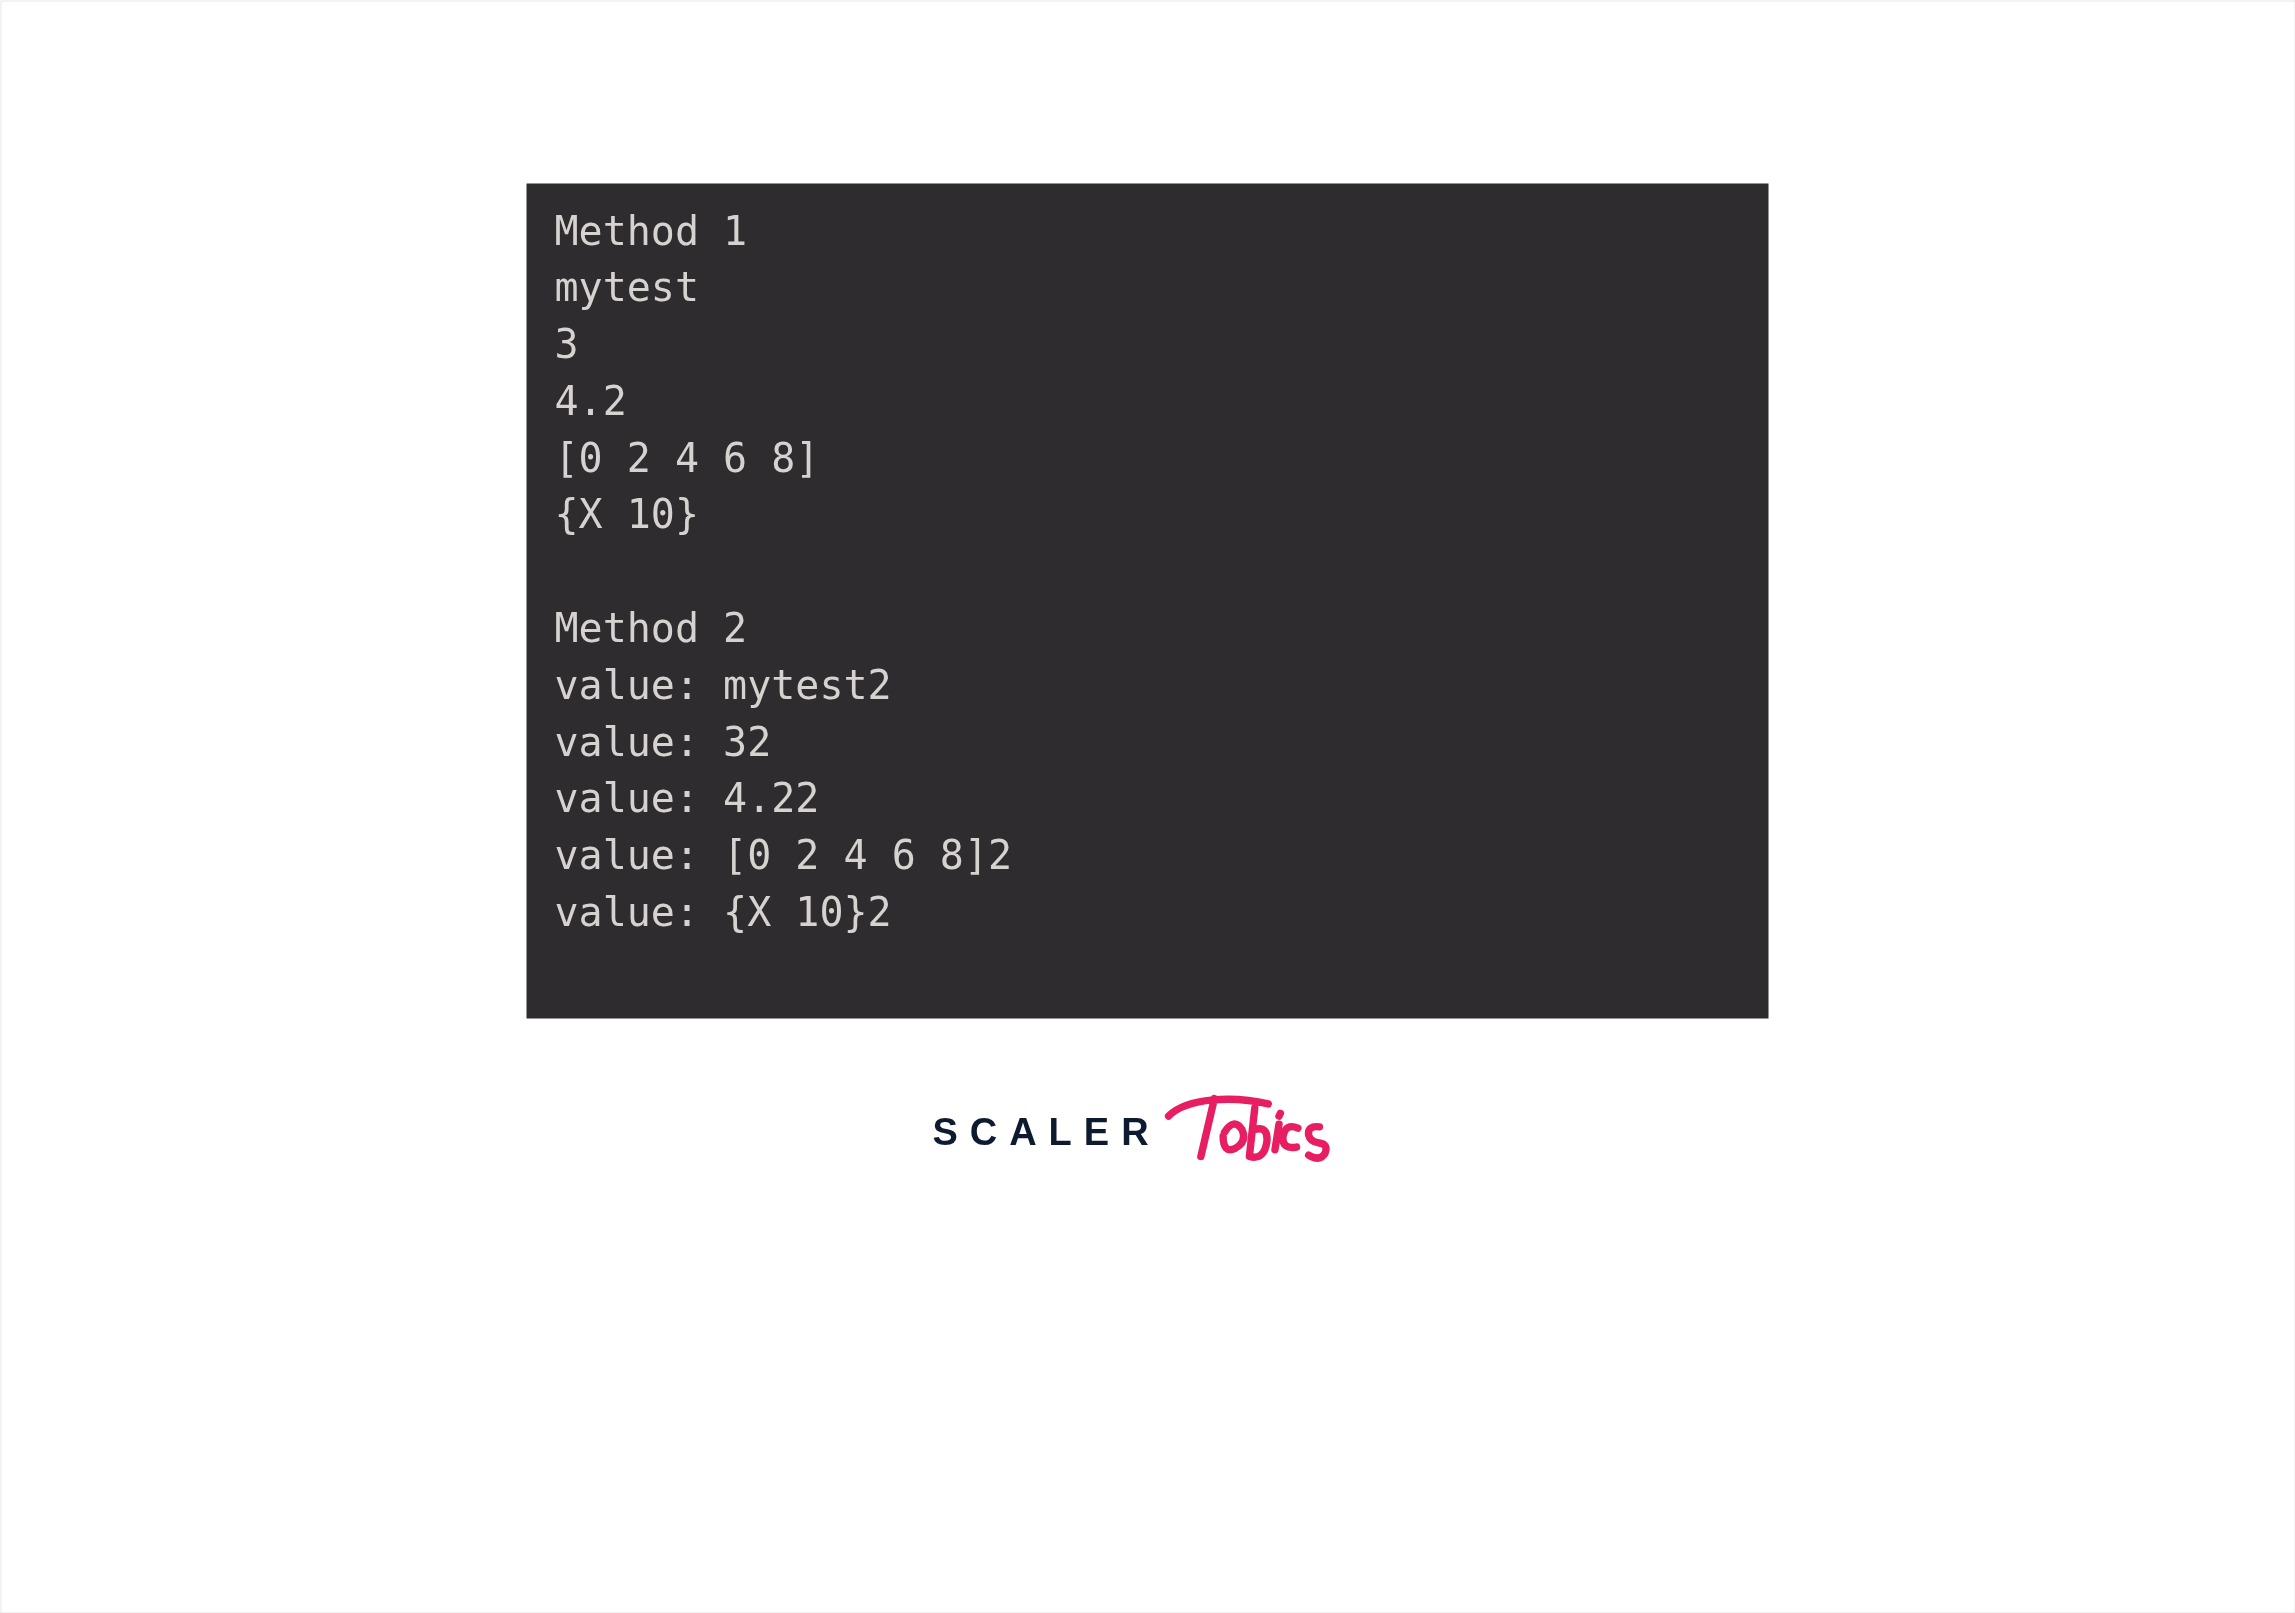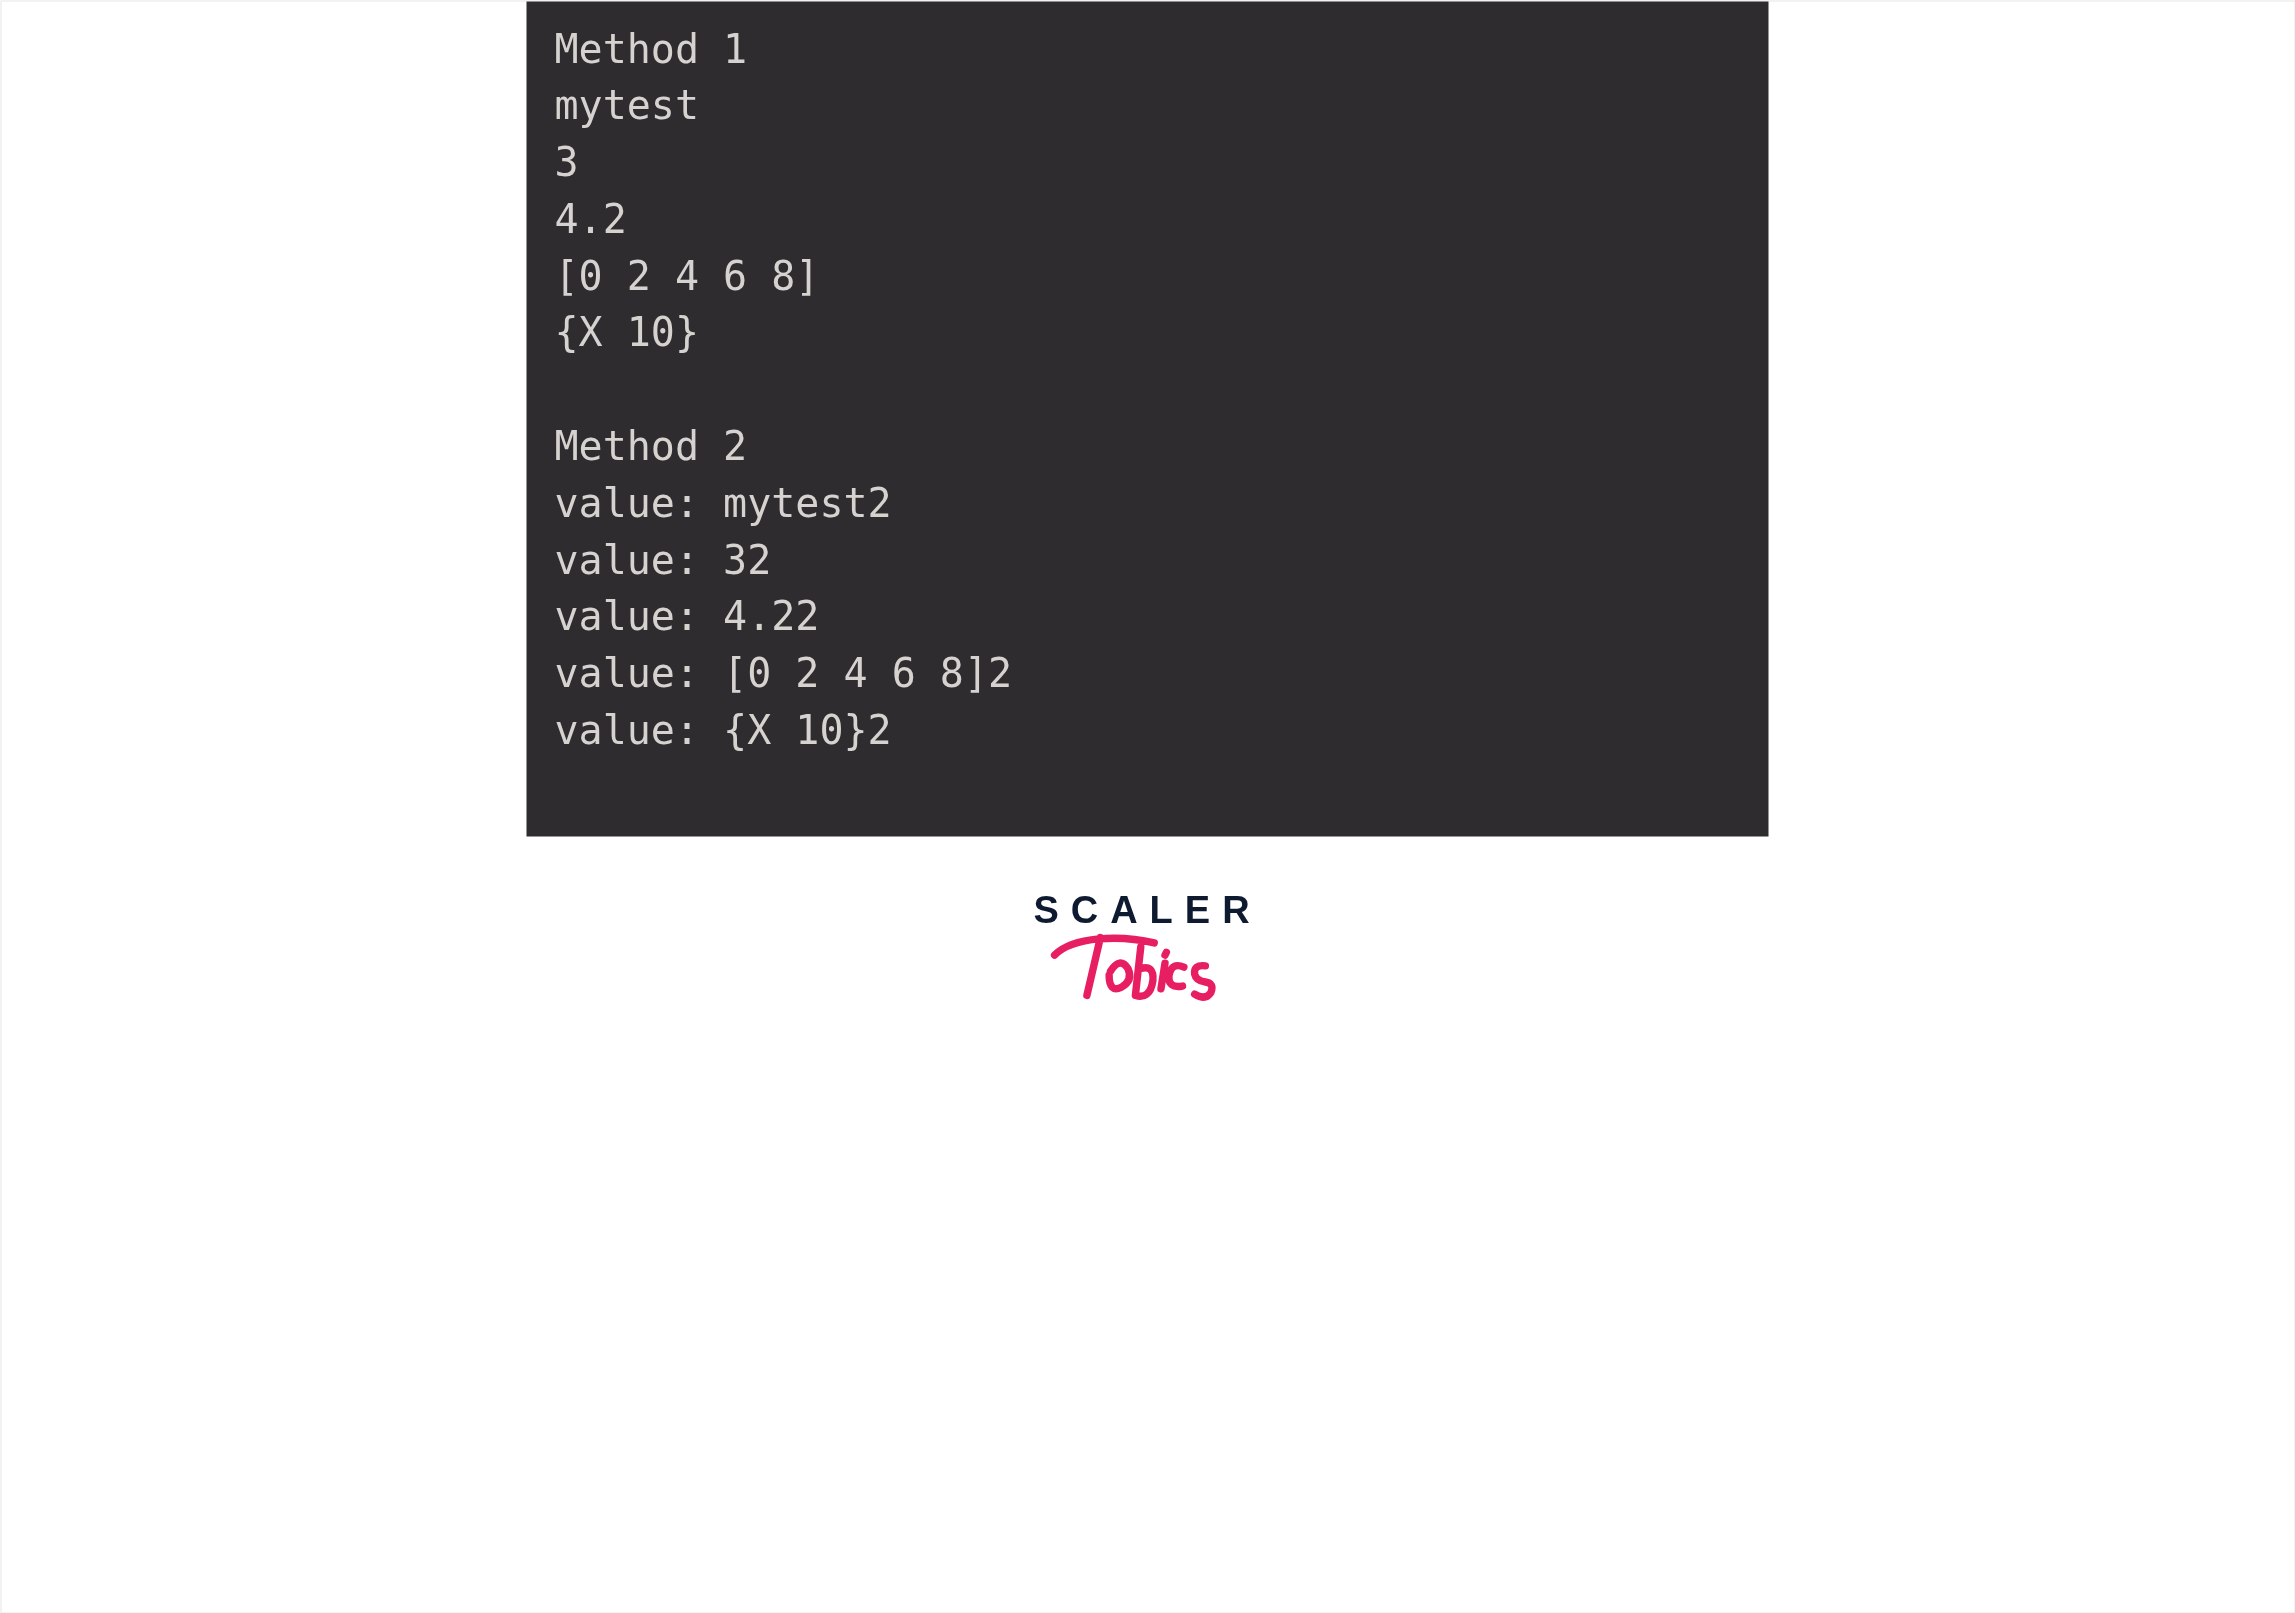--- a/index.html
+++ b/index.html
@@ -19,38 +19,39 @@
     left: 50%;
     top: 50%;
     transform: translate(-50%, -50%);
     width: 2295px;
     height: 1613px;
     background: #ffffff;
     border: 1.3px solid #e5e5e5;
     display: flex;
     flex-direction: column;
     align-items: center;
+    padding-top: 182px;
   }
   .terminal {
     background: #2e2c2f;
     width: 1242px;
     padding: 19px 28px 21.6px 28px;
     font-family: "Menlo", "Consolas", "DejaVu Sans Mono", monospace;
     font-size: 40px;
     line-height: 1.42;
     color: #d6d2d0;
     white-space: pre;
   }
   .terminal .exit {
     color: #8a8786;
   }
   .logo-block {
-    margin-top: 54px;
+    margin-top: 71px;
     display: flex;
-    flex-direction: column;
+    flex-direction: row;
     align-items: center;
     position: relative;
   }
   .logo-word {
     font-family: "Arial Black", "Helvetica Neue", sans-serif;
     font-weight: 900;
     color: #0e1a30;
     font-size: 38px;
     letter-spacing: 12px;
     line-height: 1;

